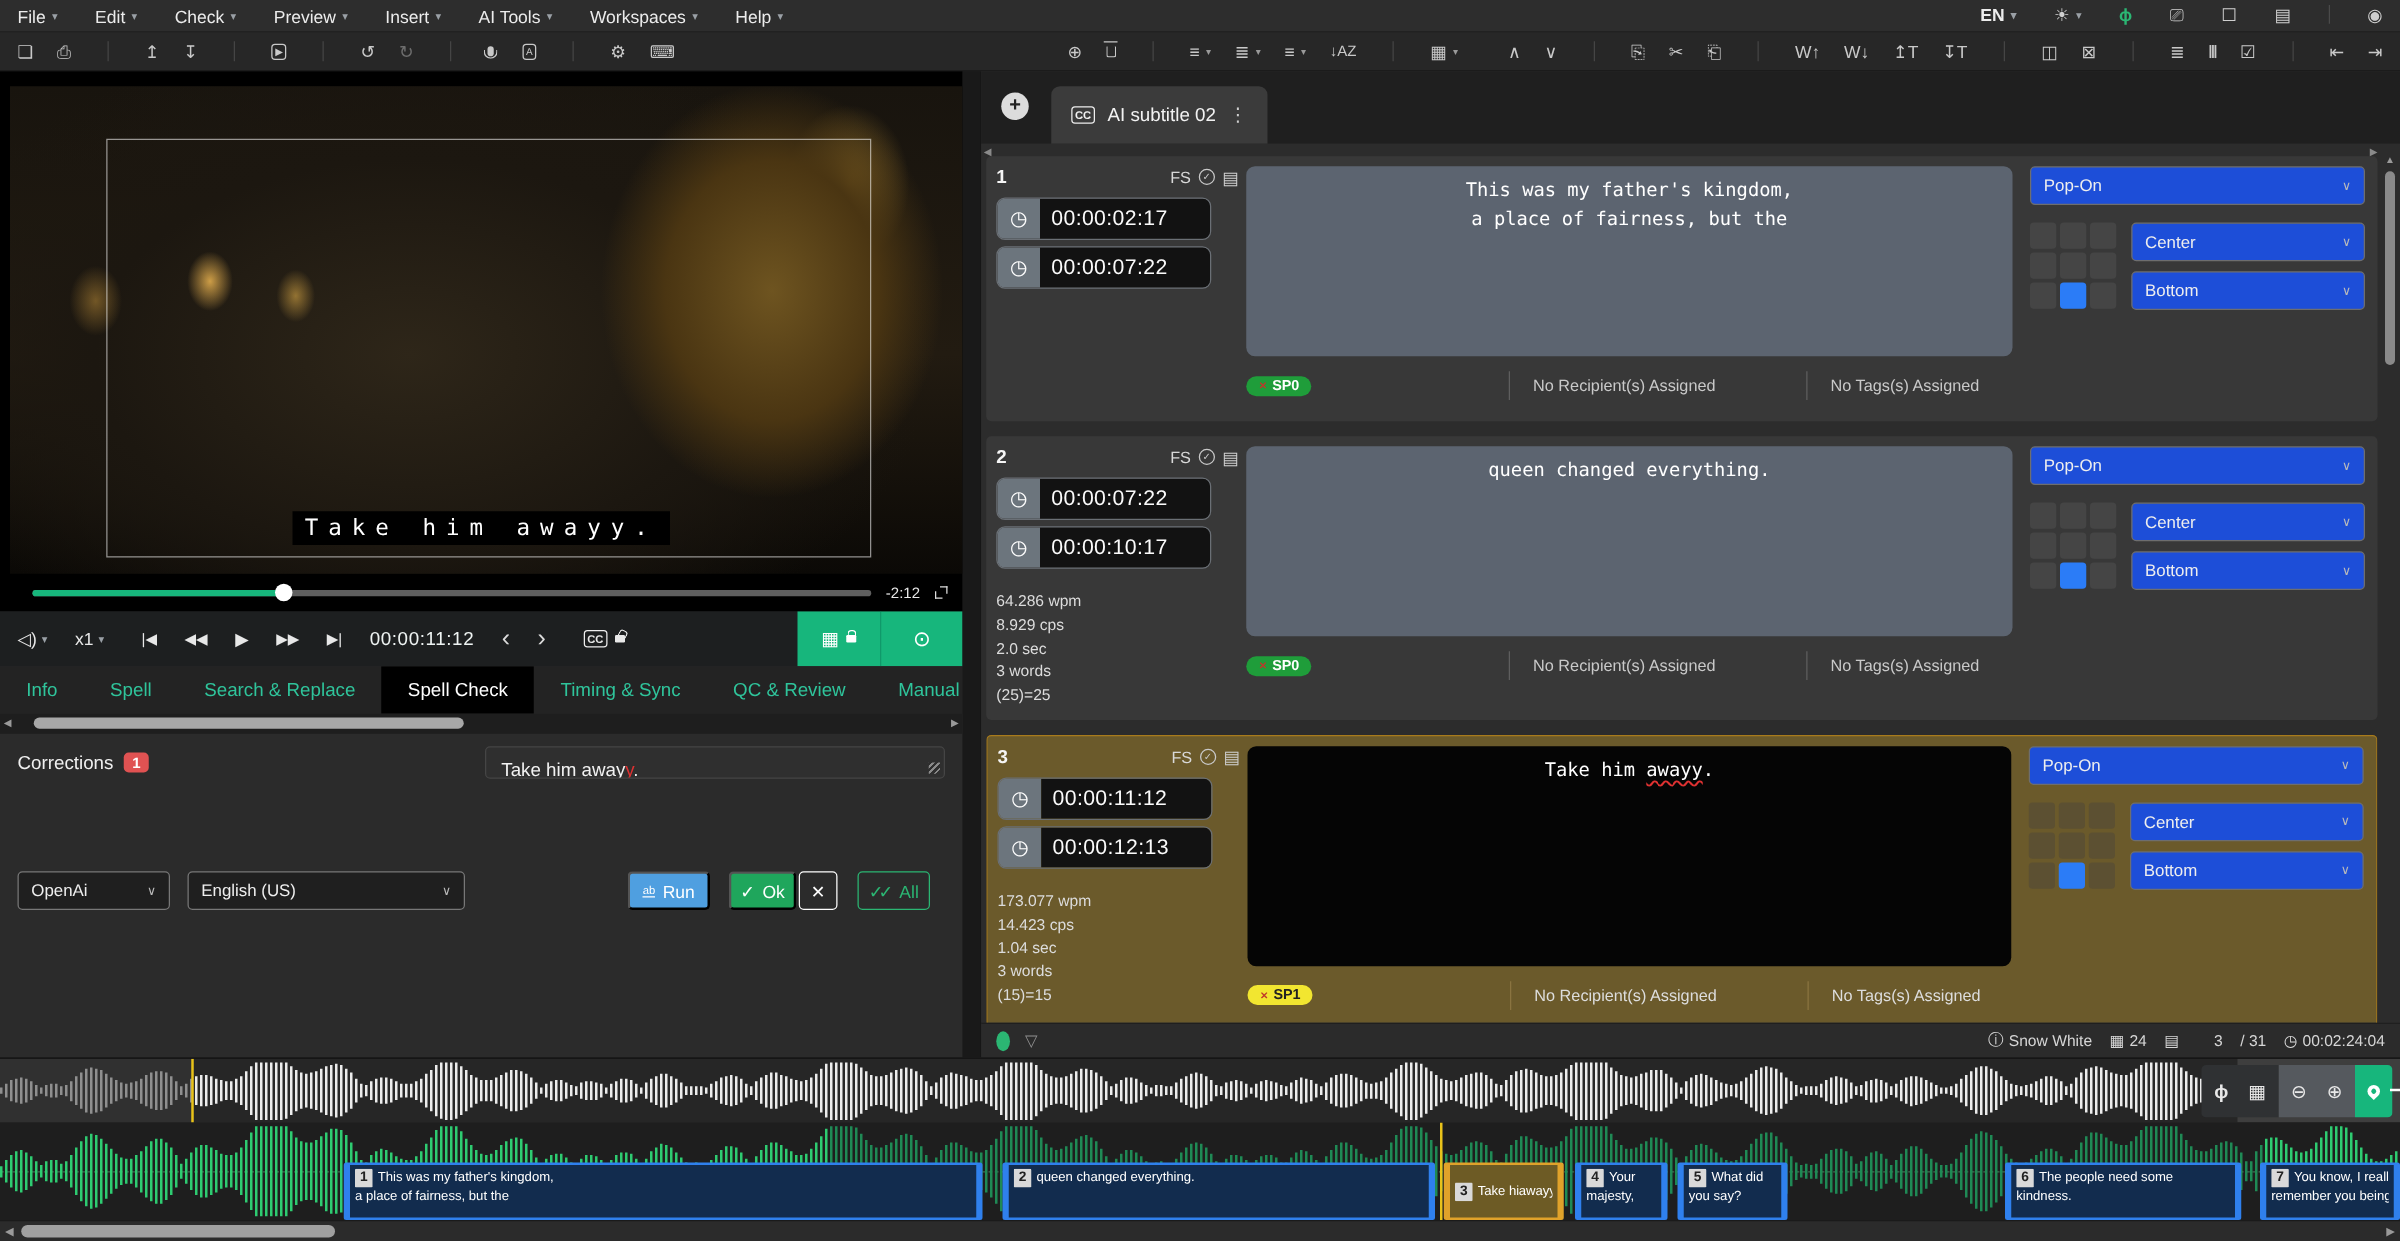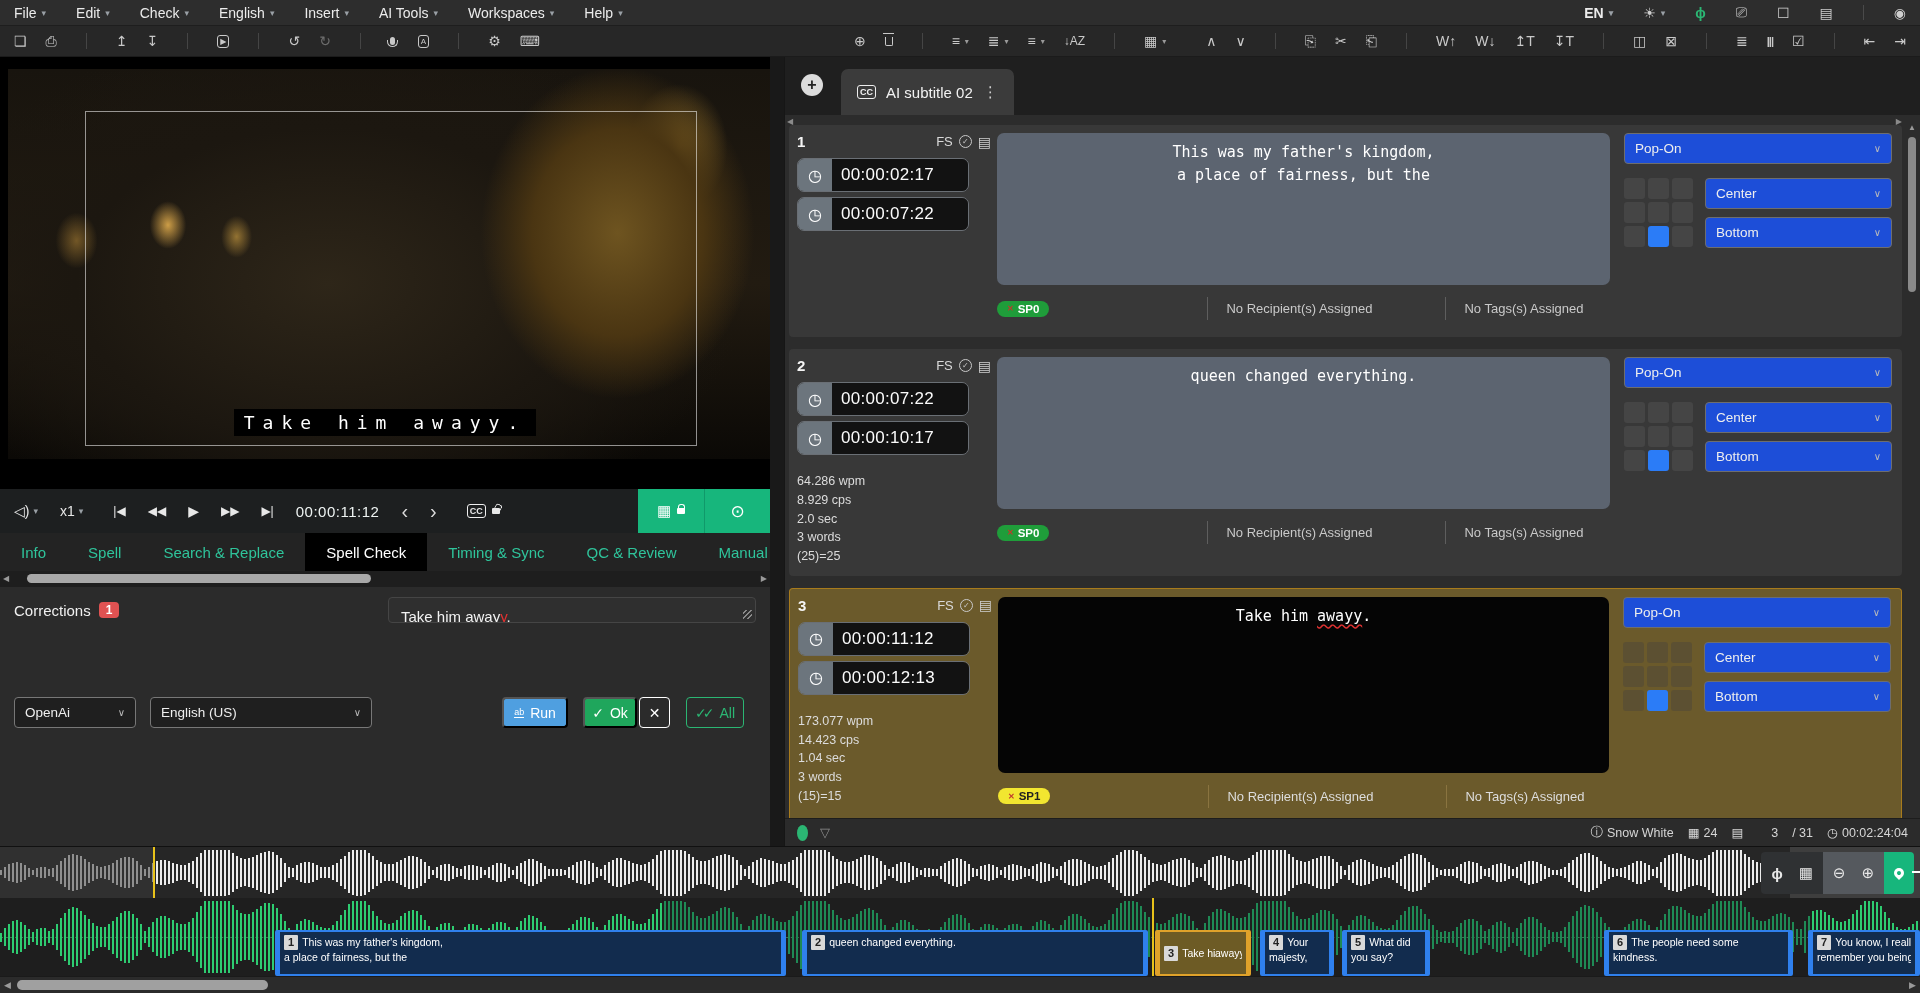--- a/index.html
+++ b/index.html
@@ -4,21 +4,21 @@
 <style>
   *{box-sizing:border-box;margin:0;padding:0}
   html,body{width:1920px;height:993px;overflow:hidden}
   body{font-family:"Liberation Sans",sans-serif;background:#262626;color:#e4e4e4;font-size:13px}
   .app{width:1920px;height:993px;display:flex;flex-direction:column;overflow:hidden}
   
   .menu-bar{height:26px;background:#2d2d2d;display:flex;align-items:center;padding:0 14px;border-bottom:1px solid #1e1e1e}
   .menu-items{display:flex;gap:30px}
   .menu-item{font-size:14px;color:#ececec;display:flex;align-items:center;gap:5px;cursor:default}
   .caret{font-size:9px;color:#9aa0a6}
-  .menu-right{margin-left:auto;display:flex;align-items:center;gap:30px}
+  .menu-right{margin-left:auto;display:flex;align-items:flex-start;gap:30px}
   .mr-icon{font-size:14px;color:#cfcfcf}
   .green{color:#2bb673}
   .msep{width:1px;height:15px;background:#4a4a4a}
   
   .toolbar{height:31px;background:#272727;display:flex;align-items:center;padding:0 14px;border-bottom:1px solid #1b1b1b}
   .tgroup{display:flex;align-items:center;gap:19px}
   .ticon{font-size:14px;color:#c9c9c9;display:inline-flex;align-items:center;gap:2px}
   .ticon.dim{color:#6d6d6d}
   .tsep{width:1px;height:16px;background:#454545;margin:0 10px}
   .boxed{border:1.2px solid #c9c9c9;border-radius:3px;font-size:8px;padding:0 2px;line-height:11px}
@@ -189,21 +189,21 @@
         </span>
       <span class="menu-item">
           <span>Edit</span>
           <span class="caret">▾</span>
         </span>
       <span class="menu-item">
           <span>Check</span>
           <span class="caret">▾</span>
         </span>
       <span class="menu-item">
-          <span>English</span>
+          <span>Preview</span>
           <span class="caret">▾</span>
         </span>
       <span class="menu-item">
           <span>Insert</span>
           <span class="caret">▾</span>
         </span>
       <span class="menu-item">
           <span>AI Tools</span>
           <span class="caret">▾</span>
         </span>
@@ -309,20 +309,28 @@
     </div>
   </div>
 
   <div class="main">
 
     <div class="left-panel">
       <div class="video">
         <div class="scene"></div>
         <div class="safe-box"></div>
         <div class="vid-sub"><span>Take him awayy.</span></div>
+        <div class="progress-row">
+          <div class="ptrack">
+            <div class="pfill"></div>
+            <div class="pknob"></div>
+          </div>
+          <span class="ptime">-2:12</span>
+          <span class="expand-ic"></span>
+        </div>
       </div>
       <div class="transport">
         <span class="tp">
             <span>◁)</span>
             <span class="caret">▾</span>
           </span>
         <span class="tp">
             <span>x1</span>
             <span class="caret">▾</span>
           </span>

